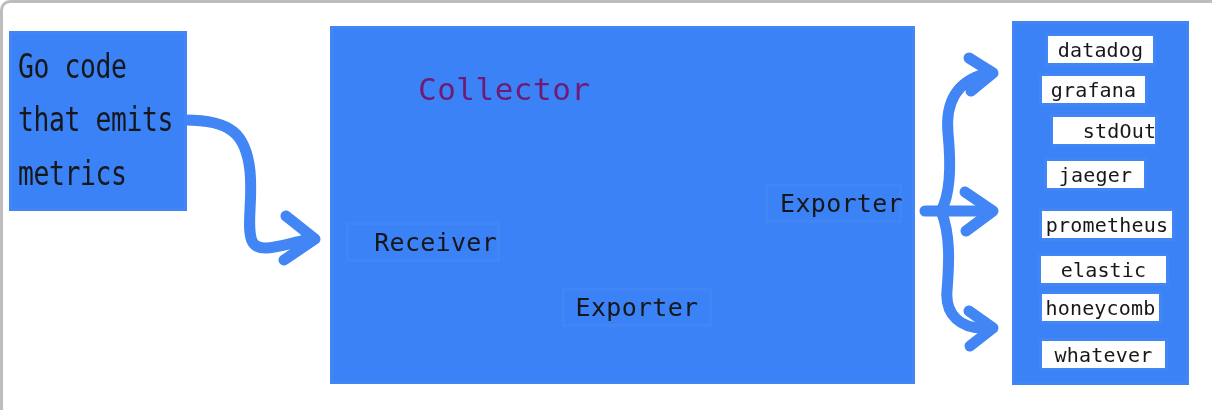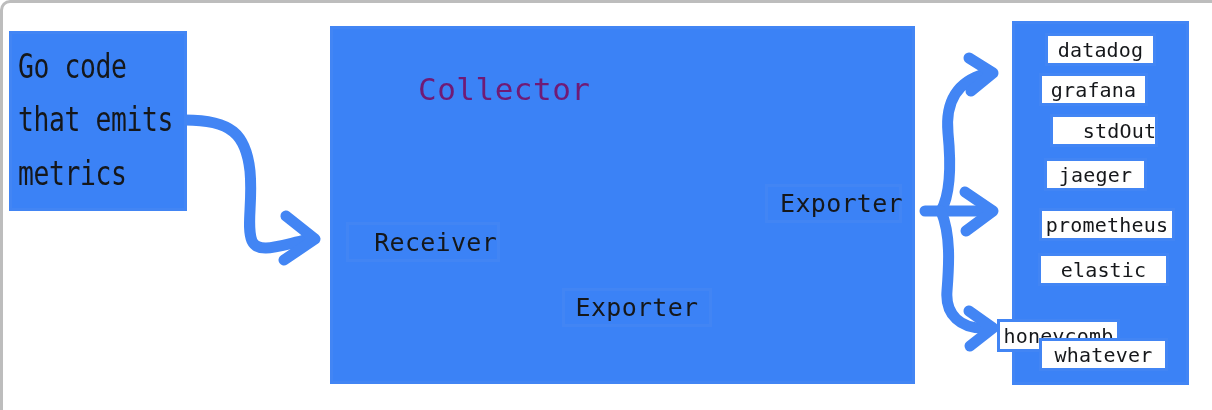--- a/index.html
+++ b/index.html
@@ -209,20 +209,20 @@
   </div>
   <div class="backend" style="left:1041px; top:155px; width:103px;">
     <span>jaeger</span>
   </div>
   <div class="backend" style="left:1036px; top:205px; width:136px;">
     <span>prometheus</span>
   </div>
   <div class="backend" style="left:1035px; top:250px; width:131px;">
     <span>elastic</span>
   </div>
-  <div class="backend" style="left:994px; top:288px; width:123px;margin-top:28px;">
+  <div class="backend" style="left:1036px; top:288px; width:123px;">
     <span>honeycomb</span>
   </div>
   <div class="backend" style="left:1036px; top:335px; width:129px;justify-content:center;">
     <span>whatever</span>
   </div>
 
 </div>
 
 </body></html>

